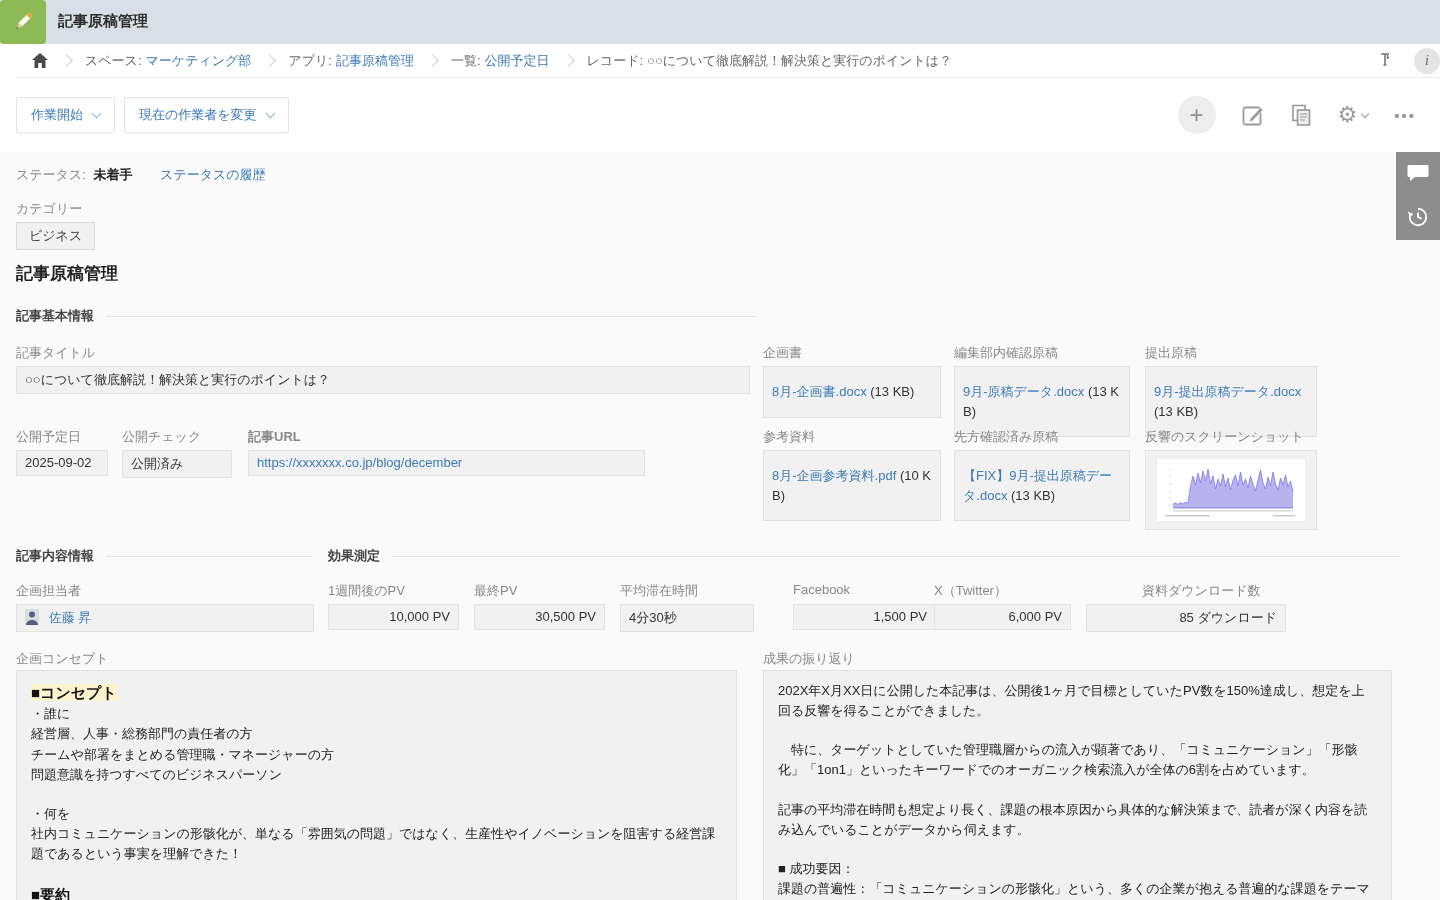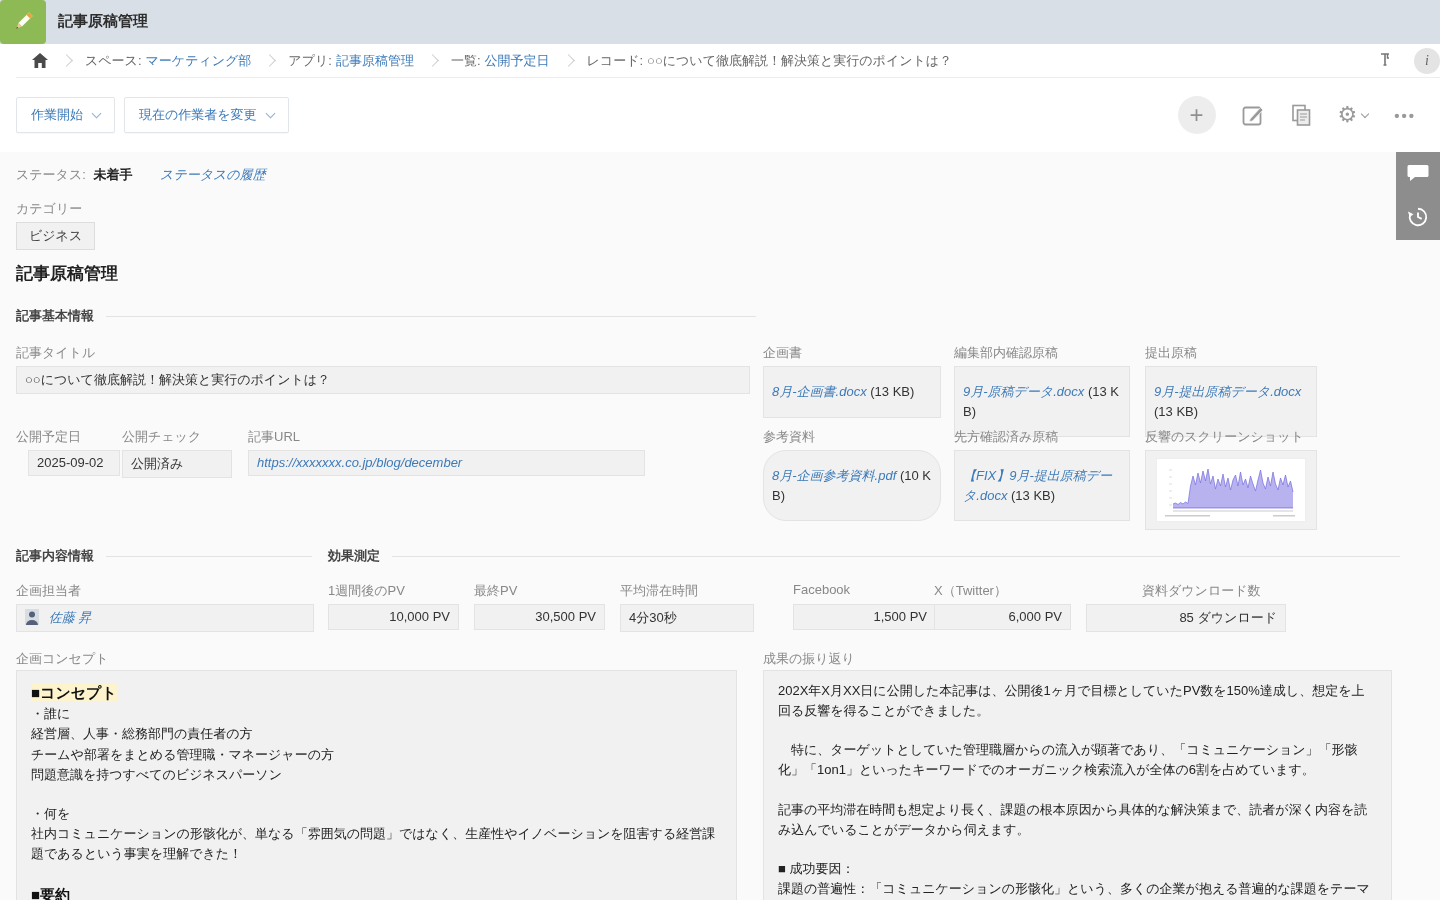--- a/index.html
+++ b/index.html
@@ -47,21 +47,21 @@
   .dots{font-size:15px;letter-spacing:2px;color:#9a9a9a;font-weight:bold;}
 
   
   .record{position:absolute;top:152px;left:0;width:1440px;height:748px;background:#fafafa;overflow:hidden;}
   .side-panel{position:absolute;top:0;right:0;width:44px;height:88px;background:var(--panel);
     display:flex;flex-direction:column;align-items:center;justify-content:space-around;}
   .label{font-size:13px;color:var(--label);}
   .box{background:var(--boxbg);border:1px solid var(--boxbd);font-size:13px;color:var(--text);
     padding:4px 8px;min-height:26px;}
   .num{text-align:right;}
-  .link{color:var(--accent);text-decoration:none;cursor:pointer;font-style:italic;}
+  .link{color:var(--accent);text-decoration:none;cursor:pointer;}
   .sec{position:absolute;display:flex;align-items:center;font-size:13px;font-weight:bold;color:#444;}
   .sec .rule{border-top:1px solid #e3e3e3;margin-left:12px;flex:1;}
   .tag{display:inline-block;background:var(--boxbg);border:1px solid #ddd;font-size:13px;
     padding:4px 12px;color:#444;}
   .filebox{background:var(--boxbg);border:1px solid var(--boxbd);font-size:13px;
     padding:15px 8px;line-height:1.5;word-break:break-all;}
   .fsize{color:#333;}
   .txtarea{background:var(--boxbg);border:1px solid var(--boxbd);font-size:13px;line-height:1.55;
     padding:10px 14px;color:#222;}
   .gap{margin-top:19px;}
@@ -183,26 +183,26 @@
 
   <div class="sec" style="top:155px;left:16px;width:740px;">
     <span>記事基本情報</span>
     <span class="rule"></span>
   </div>
 
   <div class="abs label" style="top:192px;left:16px;">記事タイトル</div>
   <div class="abs box" style="top:214px;left:16px;width:734px;">○○について徹底解説！解決策と実行のポイントは？</div>
 
   <div class="abs label" style="top:276px;left:16px;">公開予定日</div>
-  <div class="abs box" style="top:298px;left:28px;width:92px;">2025-09-02</div>
+  <div class="abs box" style="top:298px;left:16px;width:92px;">2025-09-02</div>
 
   <div class="abs label" style="top:276px;left:122px;">公開チェック</div>
   <div class="abs box" style="top:298px;left:122px;width:110px;">公開済み</div>
 
-  <div class="abs label" style="top:276px;left:248px;">記事URL</div>
+  <div class="abs label" style="top:276px;left:248px;font-weight:bold;">記事URL</div>
   <div class="abs box" style="top:298px;left:248px;width:397px;">
     <a class="link">https://xxxxxxx.co.jp/blog/december</a>
   </div>
 
   <div class="abs label" style="top:192px;left:763px;">企画書</div>
   <div class="abs filebox" style="top:214px;left:763px;width:178px;">
     <a class="link">8月-企画書.docx</a>
     <span class="fsize">(13 KB)</span>
   </div>
 
@@ -212,21 +212,21 @@
     <span class="fsize">(13 KB)</span>
   </div>
 
   <div class="abs label" style="top:192px;left:1145px;">提出原稿</div>
   <div class="abs filebox" style="top:214px;left:1145px;width:172px;">
     <a class="link">9月-提出原稿データ.docx</a>
     <span class="fsize">(13 KB)</span>
   </div>
 
   <div class="abs label" style="top:276px;left:763px;">参考資料</div>
-  <div class="abs filebox" style="top:298px;left:763px;width:178px;border-radius:23px;">
+  <div class="abs filebox" style="top:298px;left:763px;width:178px;">
     <a class="link">8月-企画参考資料.pdf</a>
     <span class="fsize">(10 KB)</span>
   </div>
 
   <div class="abs label" style="top:276px;left:954px;">先方確認済み原稿</div>
   <div class="abs filebox" style="top:298px;left:954px;width:176px;">
     <a class="link">【FIX】9月-提出原稿データ.docx</a>
     <span class="fsize">(13 KB)</span>
   </div>
 

